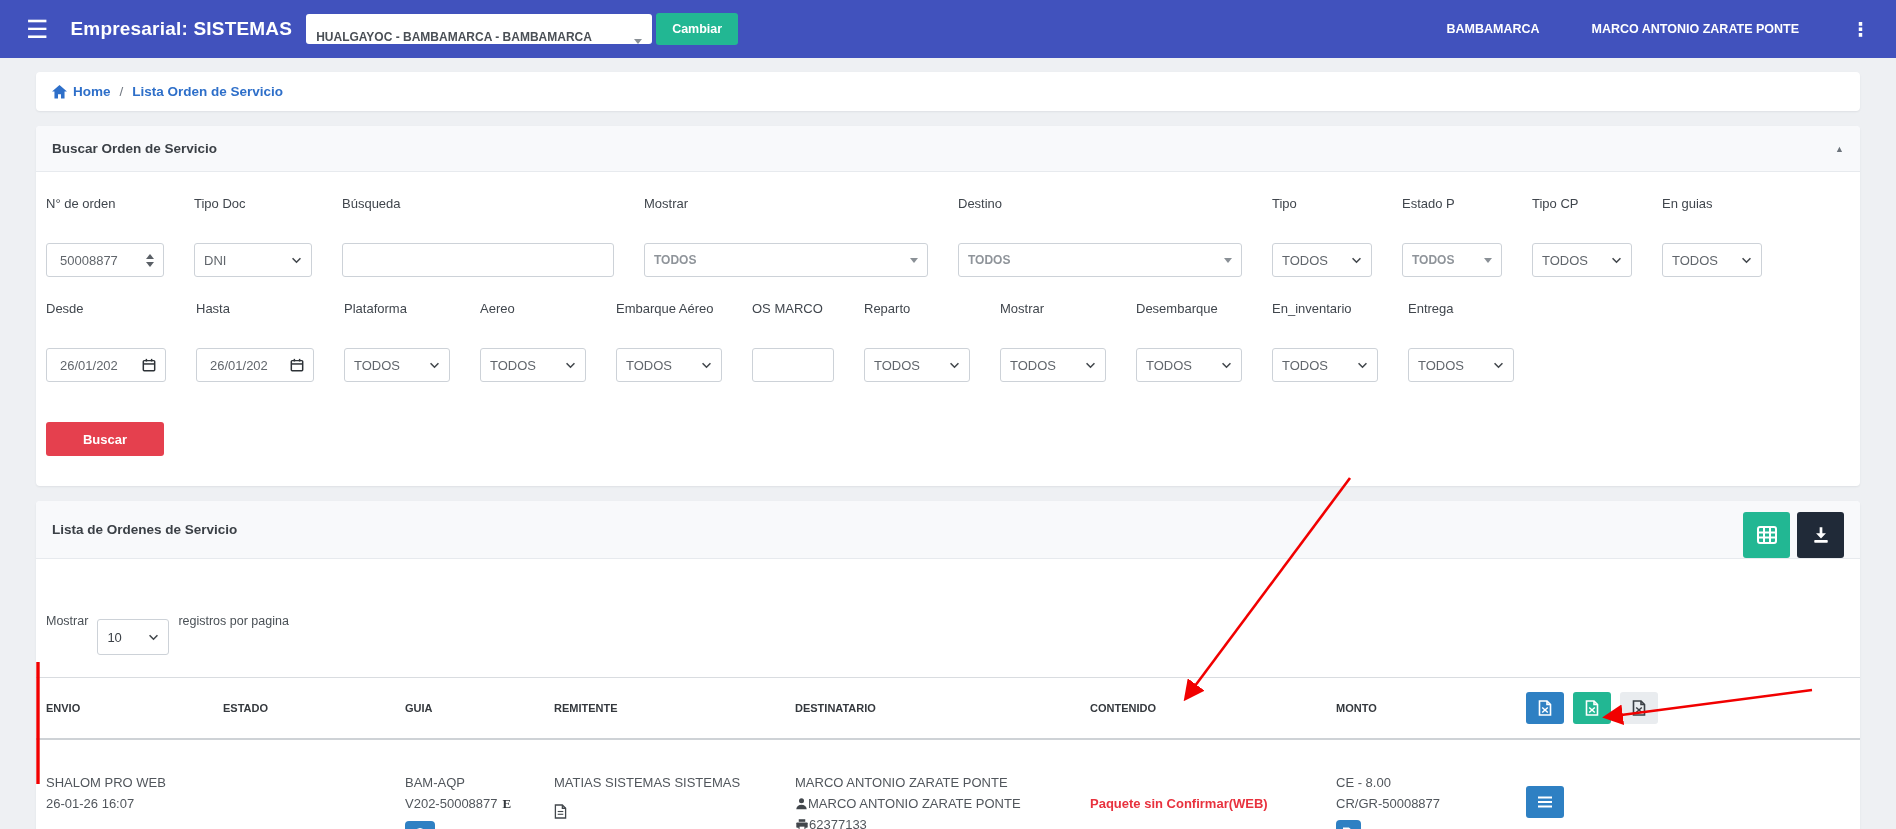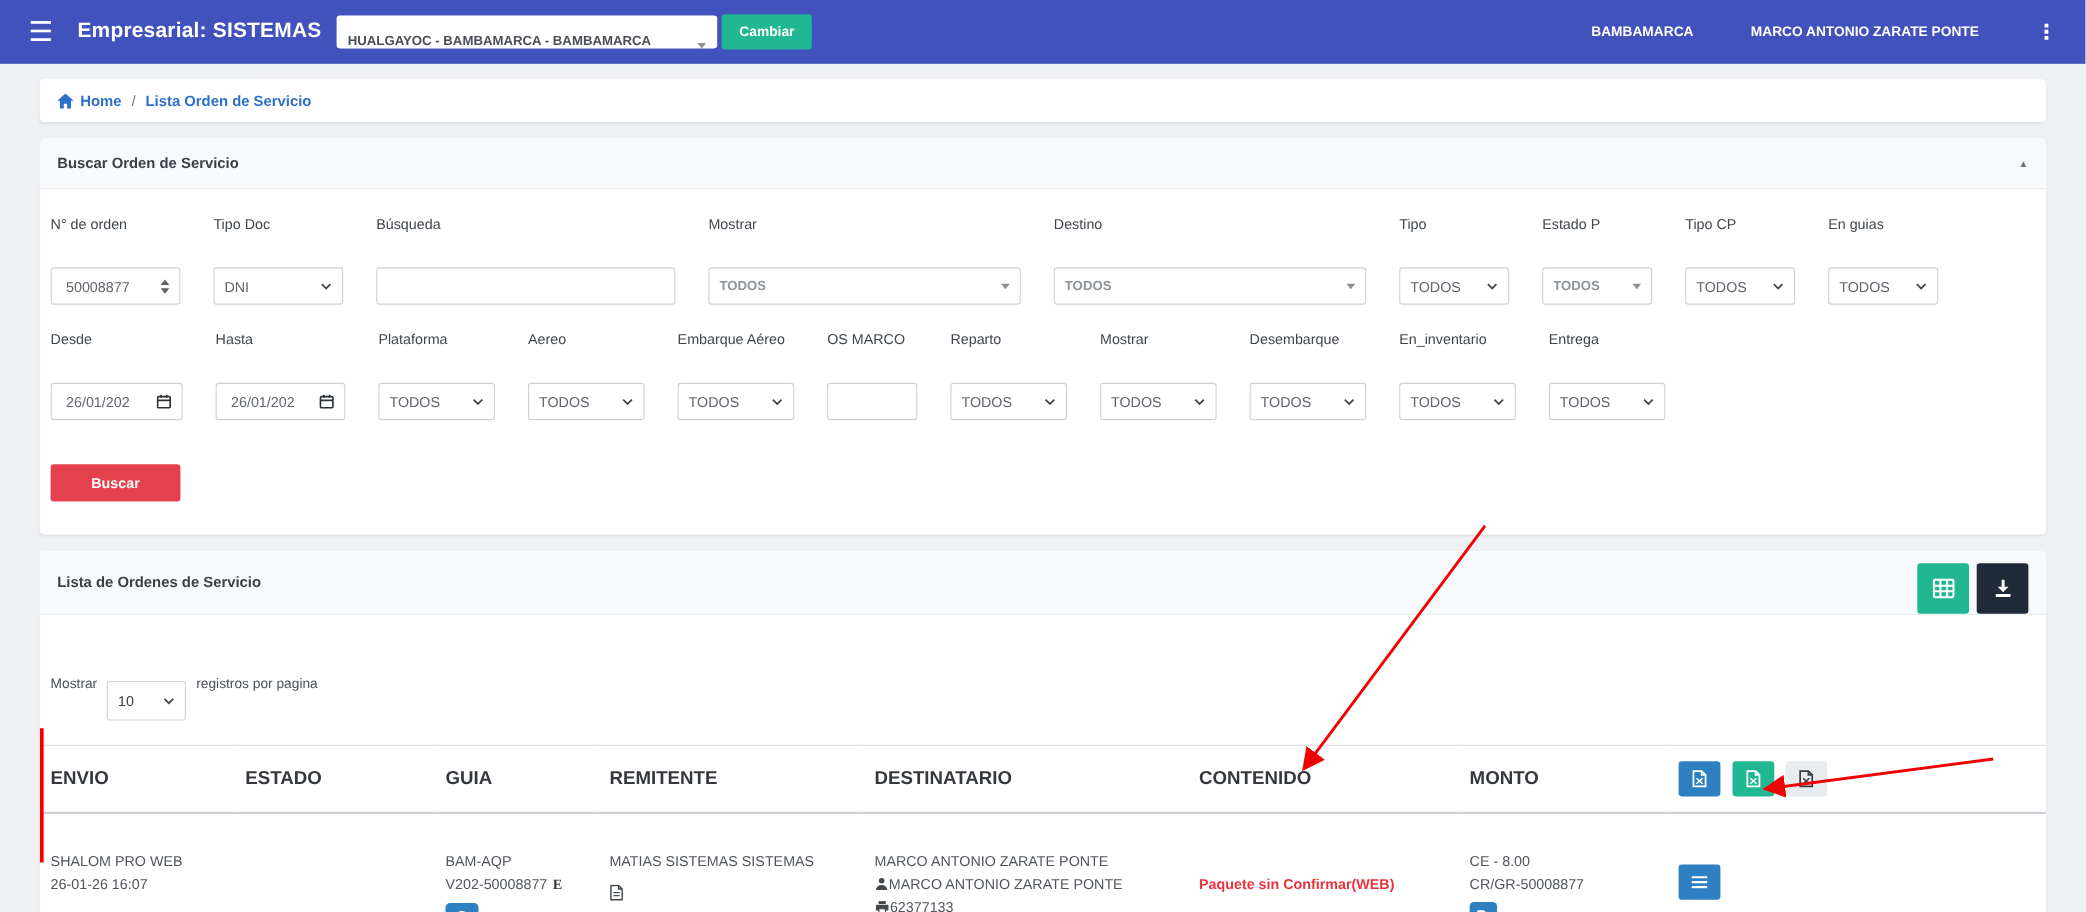--- a/index.html
+++ b/index.html
@@ -58,21 +58,21 @@
   .head-actions { display:flex; align-items:center; gap:7px; }
   .btn-eliminar { background:#e5404e; color:#fff; border:none; border-radius:3px; height:35px;
     padding:0 14px; font-weight:700; font-size:13px; cursor:pointer; font-family:inherit; }
   .btn-sq { width:47px; height:46px; border:none; border-radius:3px; display:flex; align-items:center;
     justify-content:center; cursor:pointer; transform:translateY(5px); }
   .btn-teal { background:#22b793; }
   .btn-dark { background:#202a38; }
   .mostrar { display:flex; align-items:center; gap:9px; padding:28px 10px 6px; font-size:12.5px; color:#4a5056; }
   .mostrar .ctl { width:82px; height:36px; color:#3b4046; }
   table { width:100%; border-collapse:collapse; table-layout:fixed; margin-top:16px; }
-  thead th { text-align:left; font-size:17px; font-weight:700; color:#34383d; padding:20px 10px;
+  thead th { text-align:left; font-size:11px; font-weight:700; color:#34383d; padding:20px 10px;
     border-top:1px solid #d9dce0; border-bottom:2px solid #ced2d6; white-space:nowrap; }
   tbody td { vertical-align:top; padding:32px 10px 24px; border-bottom:1px solid #e3e6ea;
     font-size:13px; color:#51565c; line-height:21px; }
   .cell-line { display:flex; align-items:center; white-space:nowrap; }
   .ibtn { background:#2e80c3; border:none; border-radius:4px; display:inline-flex;
     align-items:center; justify-content:center; cursor:pointer; }
   .globe-btn { width:30px; height:28px; margin-top:7px; }
   .tag-btn { width:25px; height:22px; margin-top:6px; }
   .menu-btn { width:38px; height:32px; border-radius:3px; }
   .ebtn { width:38px; height:32px; border:none; border-radius:3px; display:inline-flex;

